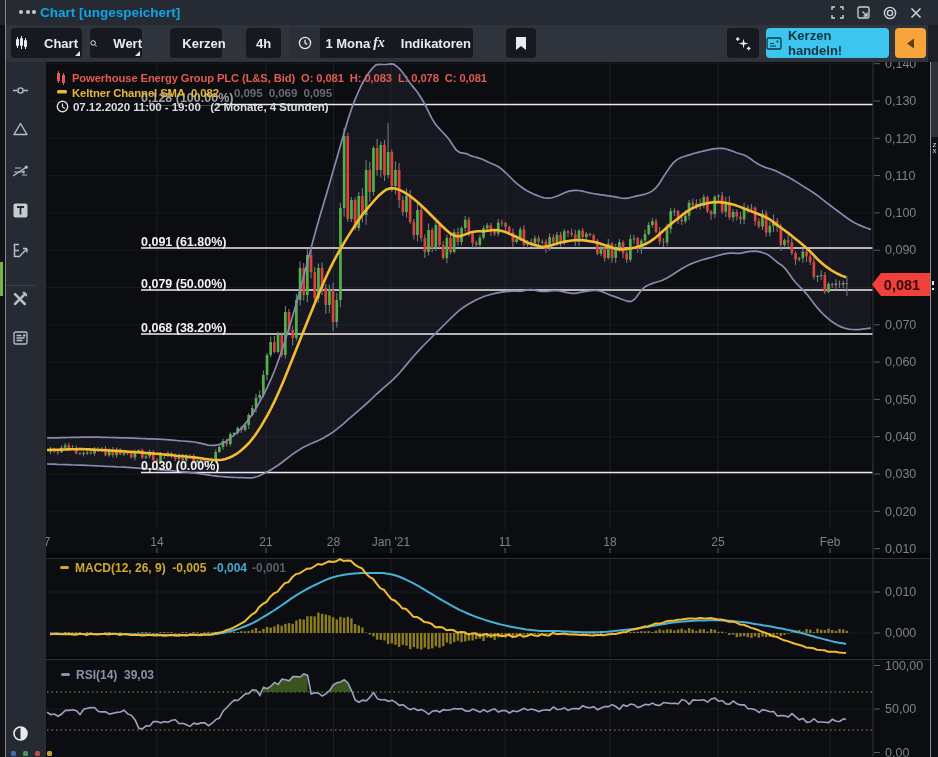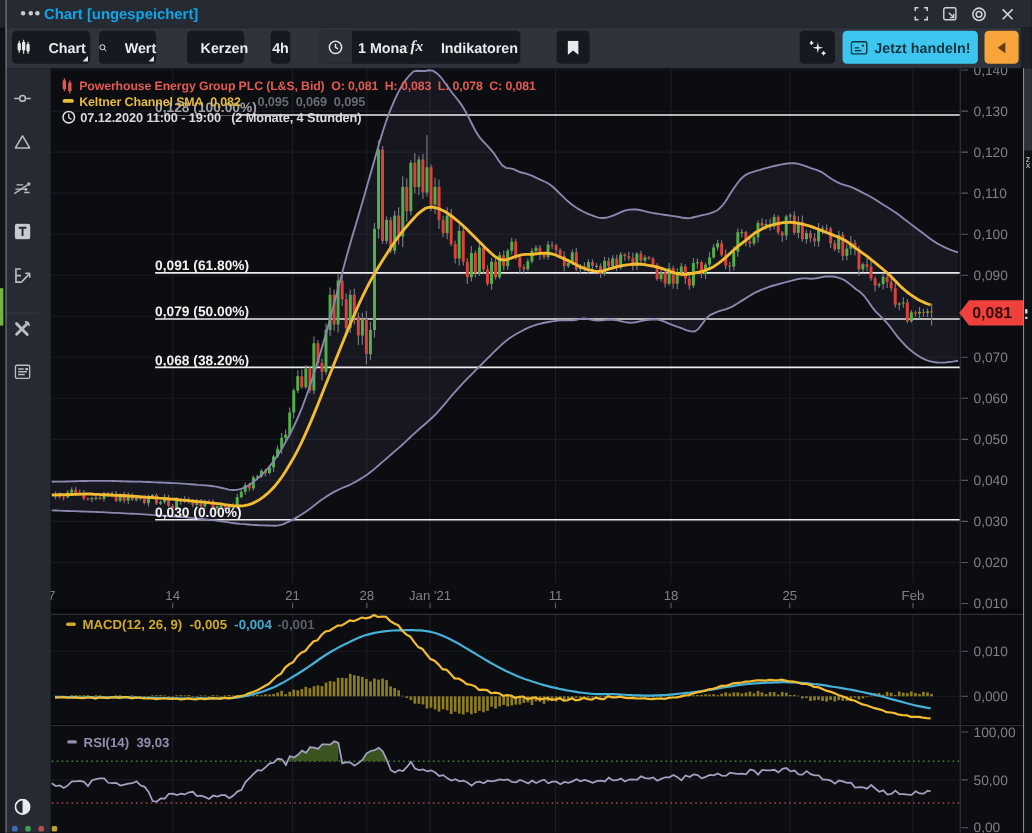--- a/index.html
+++ b/index.html
@@ -616,21 +616,21 @@
 <svg width="13" height="14" viewBox="0 0 13 14" fill="#e9ebee">
       <rect x="1" y="3" width="3" height="7" rx="1"></rect>
       <rect x="2" y="1" width="1" height="11"></rect>
       <rect x="5" y="2" width="3" height="8" rx="1"></rect>
       <rect x="6" y="0" width="1" height="13"></rect>
       <rect x="9" y="4" width="3" height="7" rx="1"></rect>
       <rect x="10" y="2" width="1" height="11"></rect>
     </svg>
 <span>Kerzen</span>
   </div>
-<div class="tbtn" style="left:246px;width:18px">
+<div class="tbtn" style="left:246px;width:35px">
     <span>4h</span>
   </div>
 <div class="tbtn" style="left:290px;width:90px;gap:0">
 <span style="background:#2a2e36;width:30px;height:30px;border-radius:4px 0 0 4px;display:flex;align-items:center;justify-content:center">
 <svg width="14" height="14" viewBox="0 0 14 14" fill="none" stroke="#e9ebee" stroke-width="1.3">
         <circle cx="7" cy="7" r="5.6"></circle>
         <path d="M7 3.8V7l2.3 1.4"></path>
       </svg>
     </span>
 <span style="flex:1;text-align:center">1 Monat</span>
@@ -652,21 +652,21 @@
       <rect x="12" y="10.4" width="1.4" height="4" rx="0.7"></rect>
       <rect x="10.7" y="11.7" width="4" height="1.4" rx="0.7"></rect>
     </svg>
   </div>
 <div class="cyanbtn">
 <svg width="16" height="13" viewBox="0 0 16 13" fill="none" stroke="#0d3440" stroke-width="1.3">
       <rect x="1" y="1" width="14" height="11" rx="1.5"></rect>
       <path d="M4 6.5h4M4 9h6" stroke-width="1.1"></path>
       <circle cx="11.5" cy="4.5" r="1" fill="#0d3440" stroke="none"></circle>
     </svg>
-<span>Jetzt handeln!</span>
+<span>Kerzen handeln!</span>
   </div>
 <div class="orangebtn">
     <svg width="9" height="11" viewBox="0 0 9 11" fill="#5f3d10">
       <path d="M8 0.5v10L1 5.5Z"></path>
     </svg>
   </div>
 
 <div class="sic" style="top:83px"><svg width="17" height="13" viewBox="0 0 17 13" fill="none" stroke="#b9bec6" stroke-width="1.4">
       <path d="M1 6.5h4.2M11.8 6.5H16"></path>
       <circle cx="8.5" cy="6.5" r="2.6"></circle>

